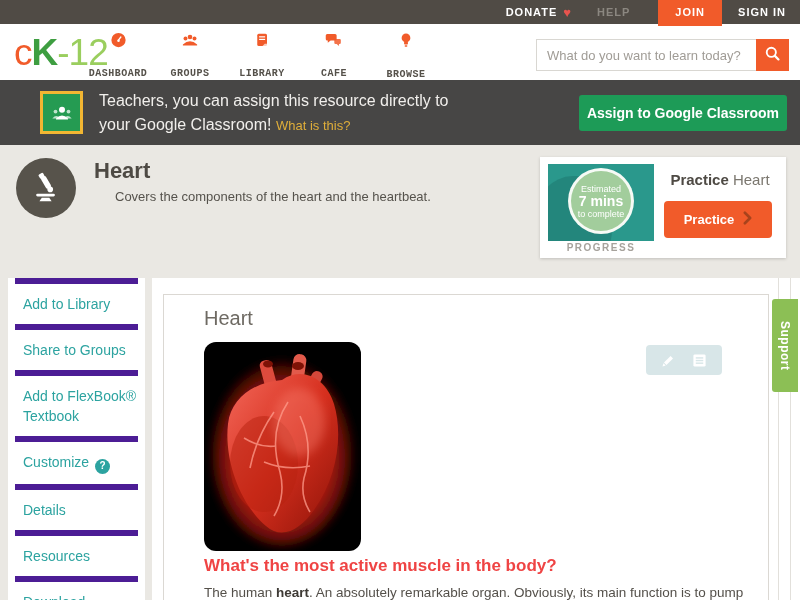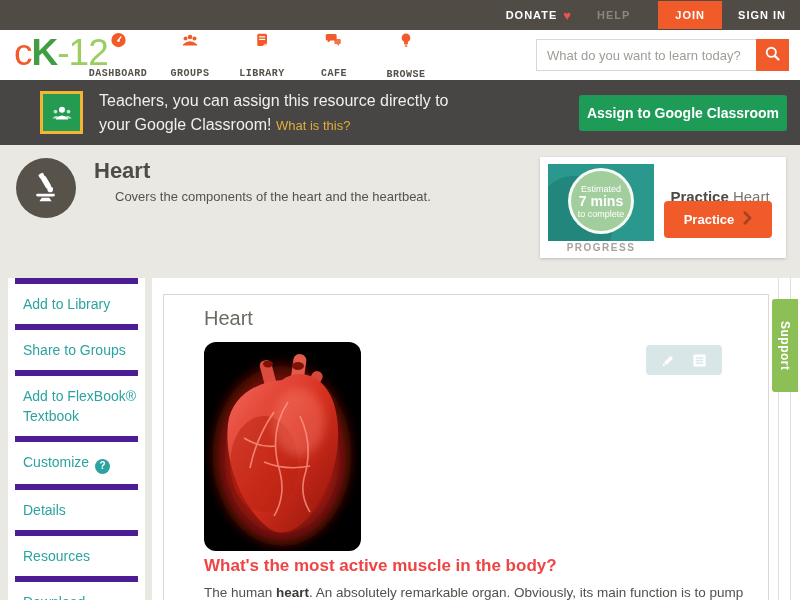--- a/index.html
+++ b/index.html
@@ -1,20 +1,20 @@
 <!DOCTYPE html>
 <html><head>
 <meta charset="utf-8">
 <style>
   * { margin:0; padding:0; box-sizing:border-box; }
   html,body { width:800px; height:600px; overflow:hidden; background:#fff;
     font-family:"Liberation Sans", sans-serif; }
 
   
-  .topbar { position:absolute; left:0; top:0; width:800px; height:30px; background:#504b45;
+  .topbar { position:absolute; left:0; top:0; width:800px; height:24px; background:#504b45;
     display:flex; align-items:center; justify-content:flex-end; padding-right:14px; }
   .tb-link { font-size:11px; font-weight:bold; letter-spacing:1px; color:#fff; cursor:pointer; }
   .tb-heart { color:#e8544e; font-size:13px; margin:0 26px 0 6px; }
   .tb-help { color:#8b8780; margin-right:28px; }
   .tb-join { background:#f15b2a; color:#fff; padding:8px 17px; margin-right:16px; }
 
   
   .navbar { position:absolute; left:0; top:30px; width:800px; height:50px; background:#fff; }
   .logo { position:absolute; left:14px; top:2px; font-size:37px; letter-spacing:-1px; cursor:pointer; }
   .logo .lc { color:#f15b2a; } .logo .lk { color:#3e9e41; font-weight:bold; } .logo .ls { color:#9ace5e; }
@@ -46,21 +46,21 @@
     box-shadow:0 1px 3px rgba(0,0,0,.18); }
   .pc-img { position:absolute; left:8px; top:7px; width:106px; height:77px; background:#2a988c; overflow:hidden; }
   .pc-img::before { content:""; position:absolute; left:-14px; top:12px; width:78px; height:90px;
     background:#23867c; border-radius:50% 45% 40% 50%; }
   .pc-badge { position:absolute; left:28px; top:11px; width:66px; height:66px; border-radius:50%;
     background:#a2cd9c; border:3px solid rgba(255,255,255,.9); display:flex; flex-direction:column;
     align-items:center; justify-content:center; color:#fff; text-align:center; }
   .pc-badge .b-sm { font-size:9px; } .pc-badge .b-lg { font-size:14px; font-weight:bold; line-height:15px; }
   .pc-progress { position:absolute; left:8px; top:85px; width:106px; text-align:center; font-size:10px;
     letter-spacing:1.5px; color:#a6a29c; font-weight:bold; }
-  .pc-title { position:absolute; left:114px; top:31px; right:0; text-align:center; font-size:15px; }
+  .pc-title { position:absolute; left:114px; top:14px; right:0; text-align:center; font-size:15px; }
   .pc-word { font-weight:bold; color:#4e4a44; } .pc-name { color:#7b776f; }
   .pc-btn { position:absolute; left:124px; top:44px; width:108px; height:37px; background:#f15b2a;
     border:none; border-radius:4px; display:flex; align-items:center; justify-content:center; gap:9px;
     color:#fff; font-weight:bold; font-size:13px; cursor:pointer; }
 
   
   .content-bg { position:absolute; left:0; top:270px; width:800px; height:330px; background:#eae8e3; }
   .side-panel { position:absolute; left:8px; top:278px; width:137px; height:322px; background:#fff; }
   .side-item { margin:0 7px; border-top:6px solid #4c1d95; padding:10px 0 10px 8px; font-size:14px;
     color:#2ca3a0; cursor:pointer; line-height:20px; }

